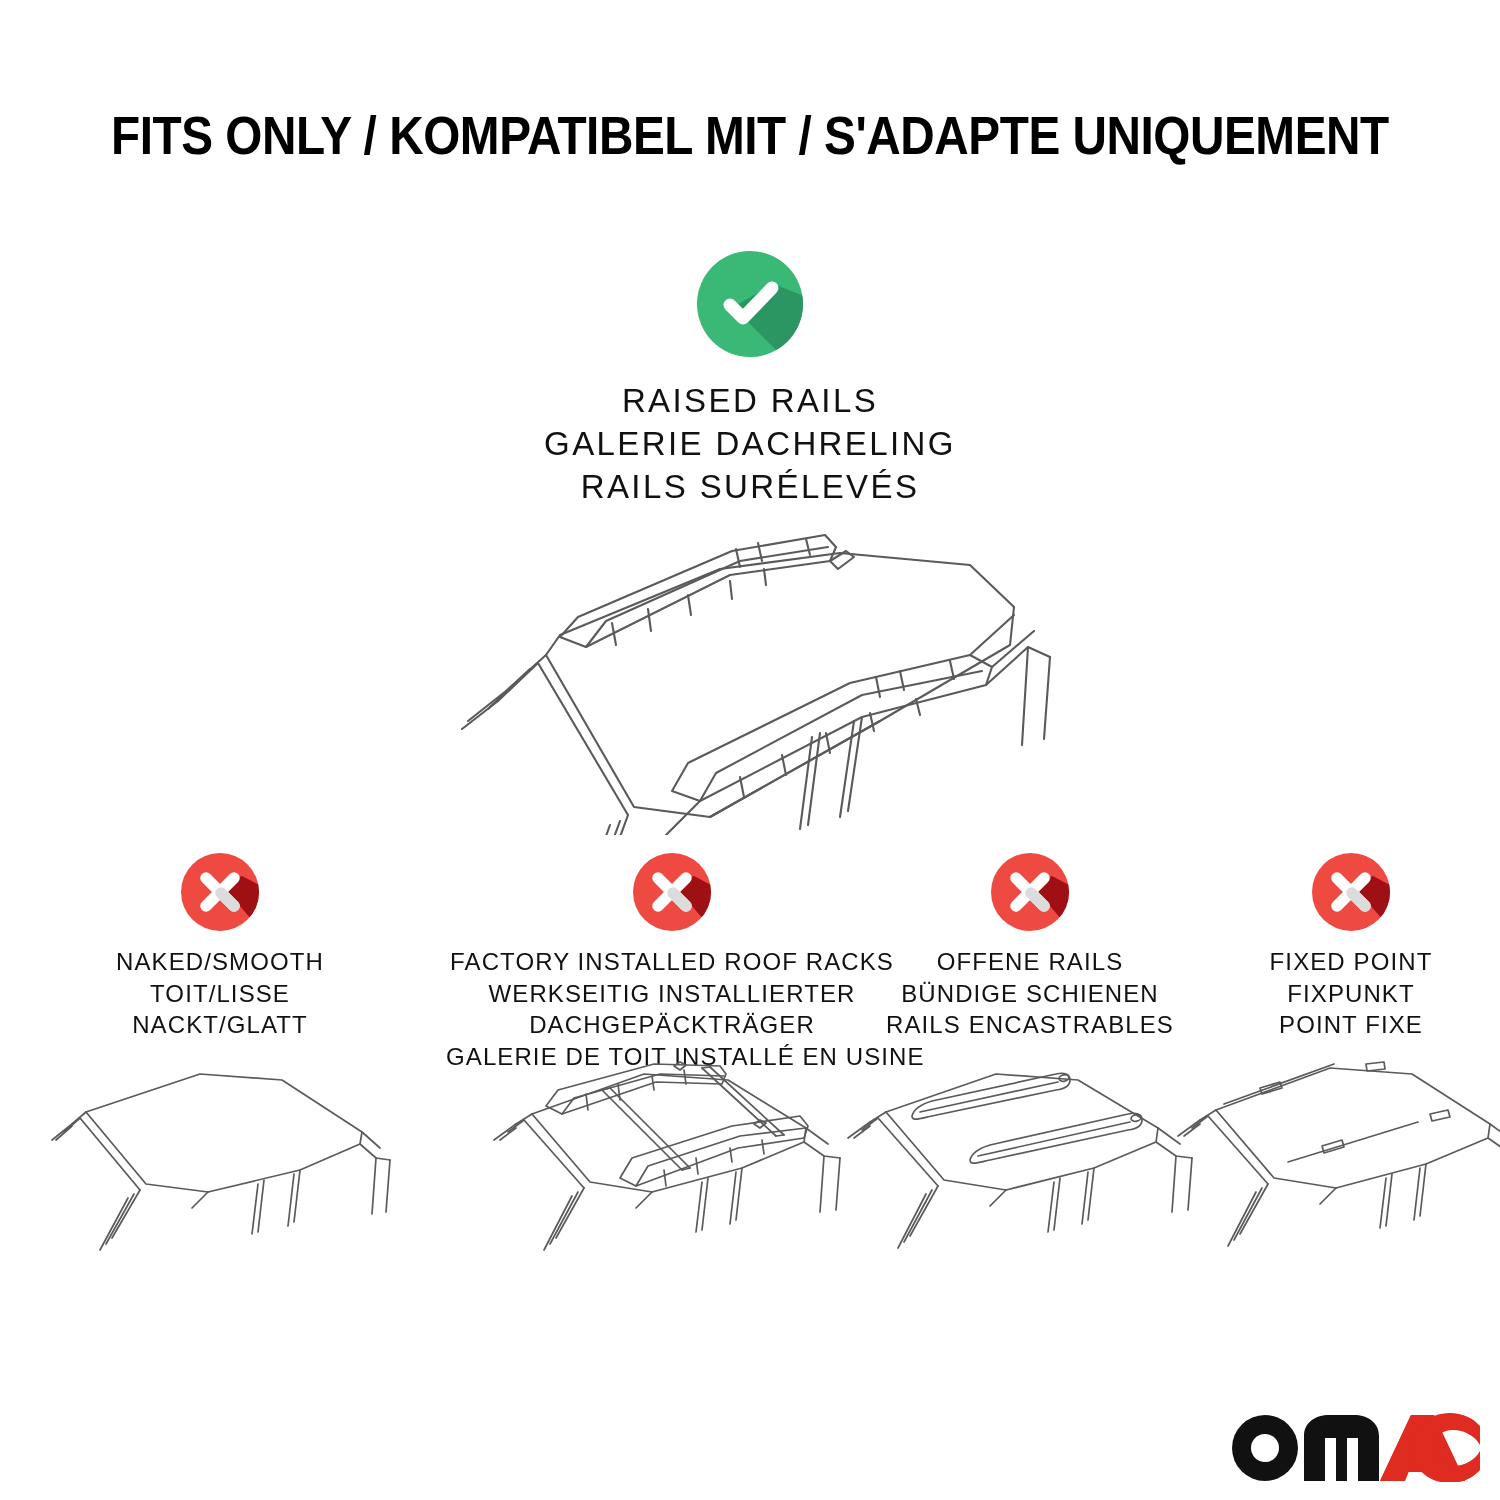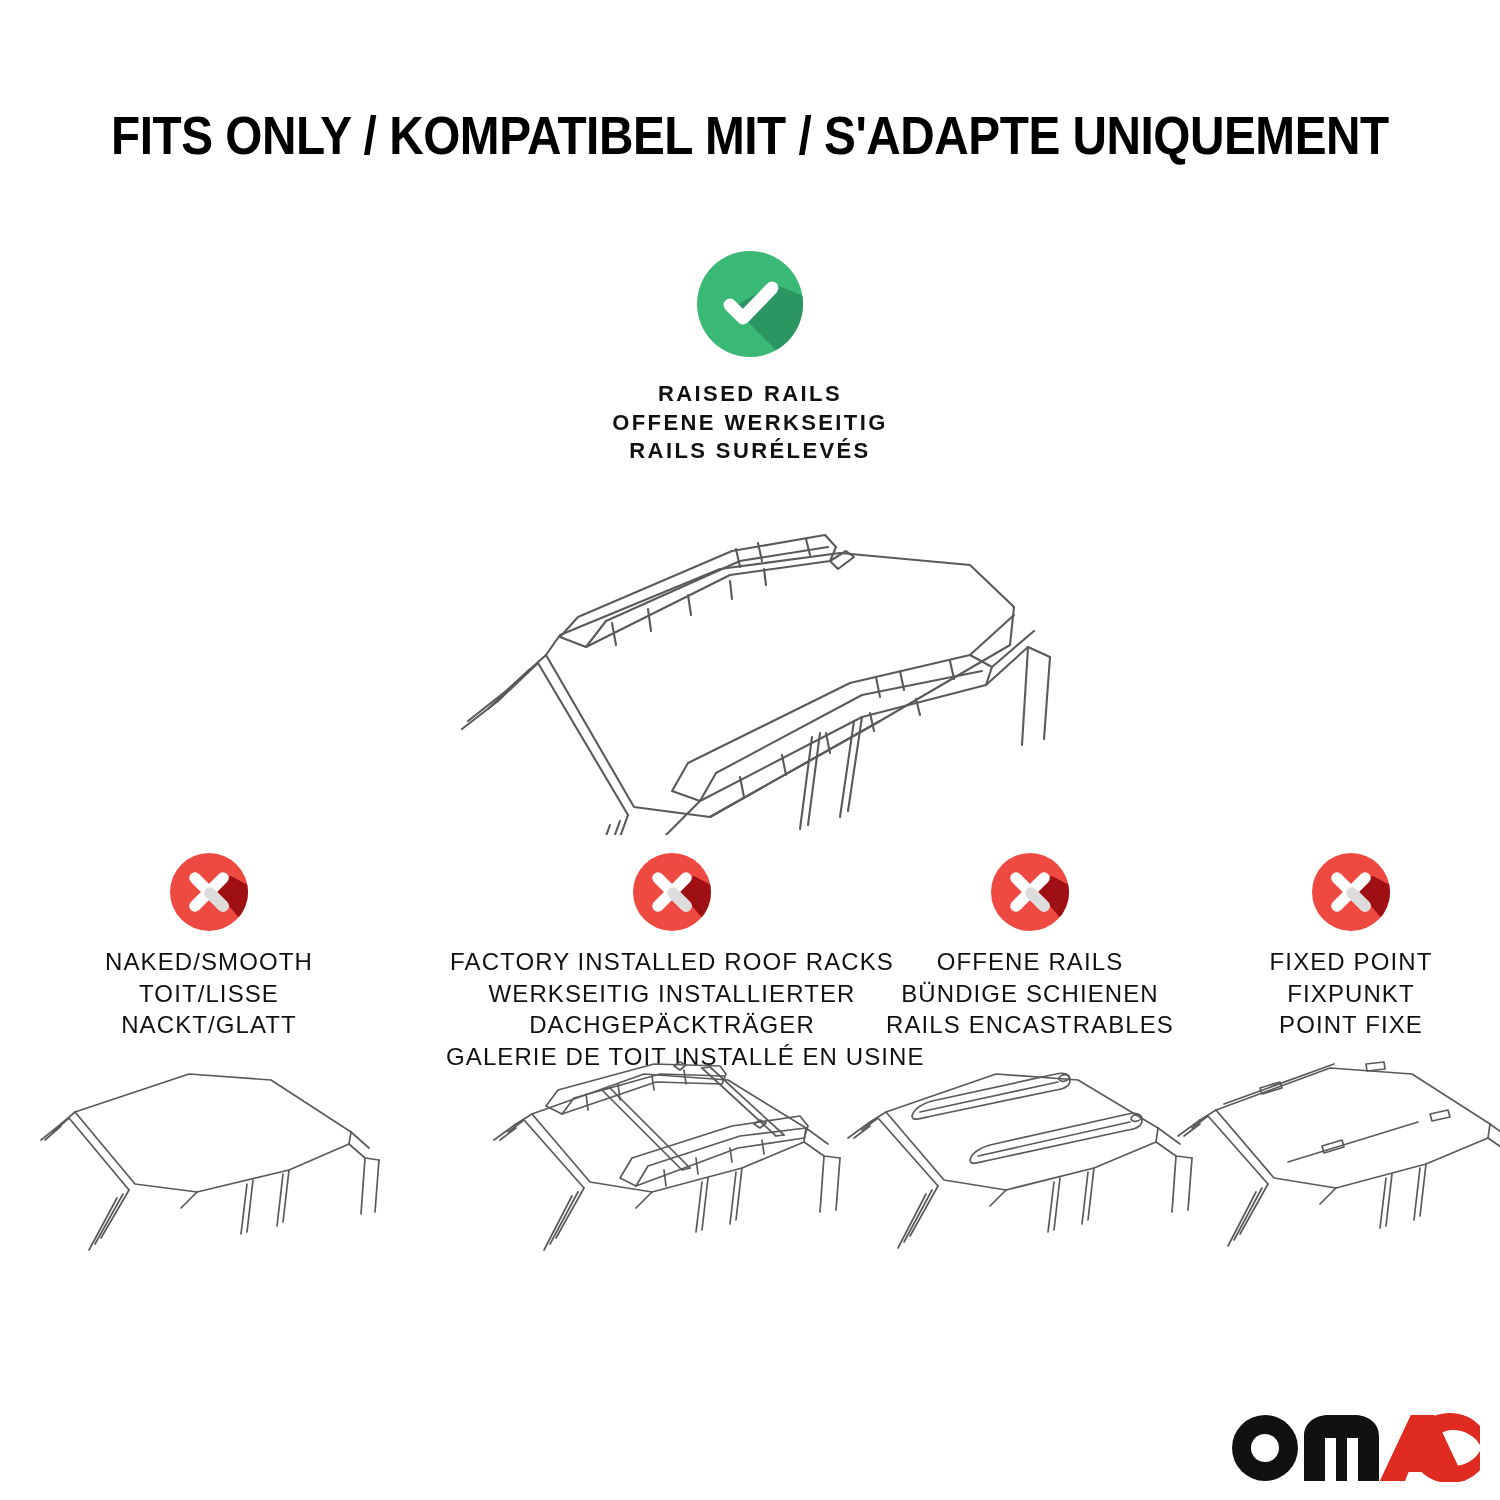--- a/index.html
+++ b/index.html
@@ -52,22 +52,22 @@
   }
   .status-icon-wrap svg { display: block; }
 
   #approved-labels {
     margin-top: 22px;
     text-align: center;
   }
   #approved-labels .lbl {
     display: block;
     font-family: "Liberation Sans", sans-serif;
-    font-weight: bold;
-    font-size: 22px;
+    font-weight: normal;
+    font-size: 33px;
     letter-spacing: 2.4px;
     color: #111111;
     line-height: 1.30;
     white-space: nowrap;
   }
 
   
   #hero-illustration {
     position: absolute;
     left: 410px;
@@ -110,21 +110,21 @@
     line-height: 1.32;
     white-space: nowrap;
   }
   .col-illus {
     position: absolute;
     left: 0;
   }
   .col-illus svg { display: block; width: 100%; height: 100%; }
 
   
-  #col-naked   { left: 49px;   width: 320px; }
+  #col-naked   { left: 60px;   width: 320px; }
   #col-factory { left: 398px;  width: 452px; margin-left: 48px; }
   #col-flush   { left: 868px;  width: 324px; }
   #col-fixed   { left: 1212px; width: 278px; }
 
   #col-naked   .col-illus { top: 200px; left: -10px; width: 352px; height: 215px; }
   #col-factory .col-illus { top: 200px; left: 38px;  width: 375px; height: 215px; }
   #col-flush   .col-illus { top: 200px; left: -40px; width: 375px; height: 215px; }
   #col-fixed   .col-illus { top: 200px; left: -48px; width: 360px; height: 215px; }
 
   
@@ -168,21 +168,21 @@
 
         <path d="M37 57 L48 68 L120 140 L130 55 L78 34 Z" fill="#2a9460" opacity="0.95"></path>
       </g>
 
       <path d="M34 55 L47 68 L76 38" fill="none" stroke="#ffffff" stroke-width="13" stroke-linecap="round" stroke-linejoin="round"></path>
     </svg>
   </div>
 
   <div id="approved-labels">
     <span class="lbl">RAISED RAILS</span>
-    <span class="lbl">OFFENE WERKSEITIG</span>
+    <span class="lbl">GALERIE DACHRELING</span>
     <span class="lbl">RAILS SURÉLEVÉS</span>
   </div>
 </div>
 
 <div id="hero-illustration">
   <svg viewBox="0 0 720 340" aria-hidden="true">
     <g fill="none" stroke="#5a5a5a" stroke-width="2.1" stroke-linecap="round" stroke-linejoin="round">
 
       <path d="M136 160 L150 140 L310 74 L430 58 L560 70 L604 112"></path>
       <path d="M136 160 L224 312 L300 322"></path>

